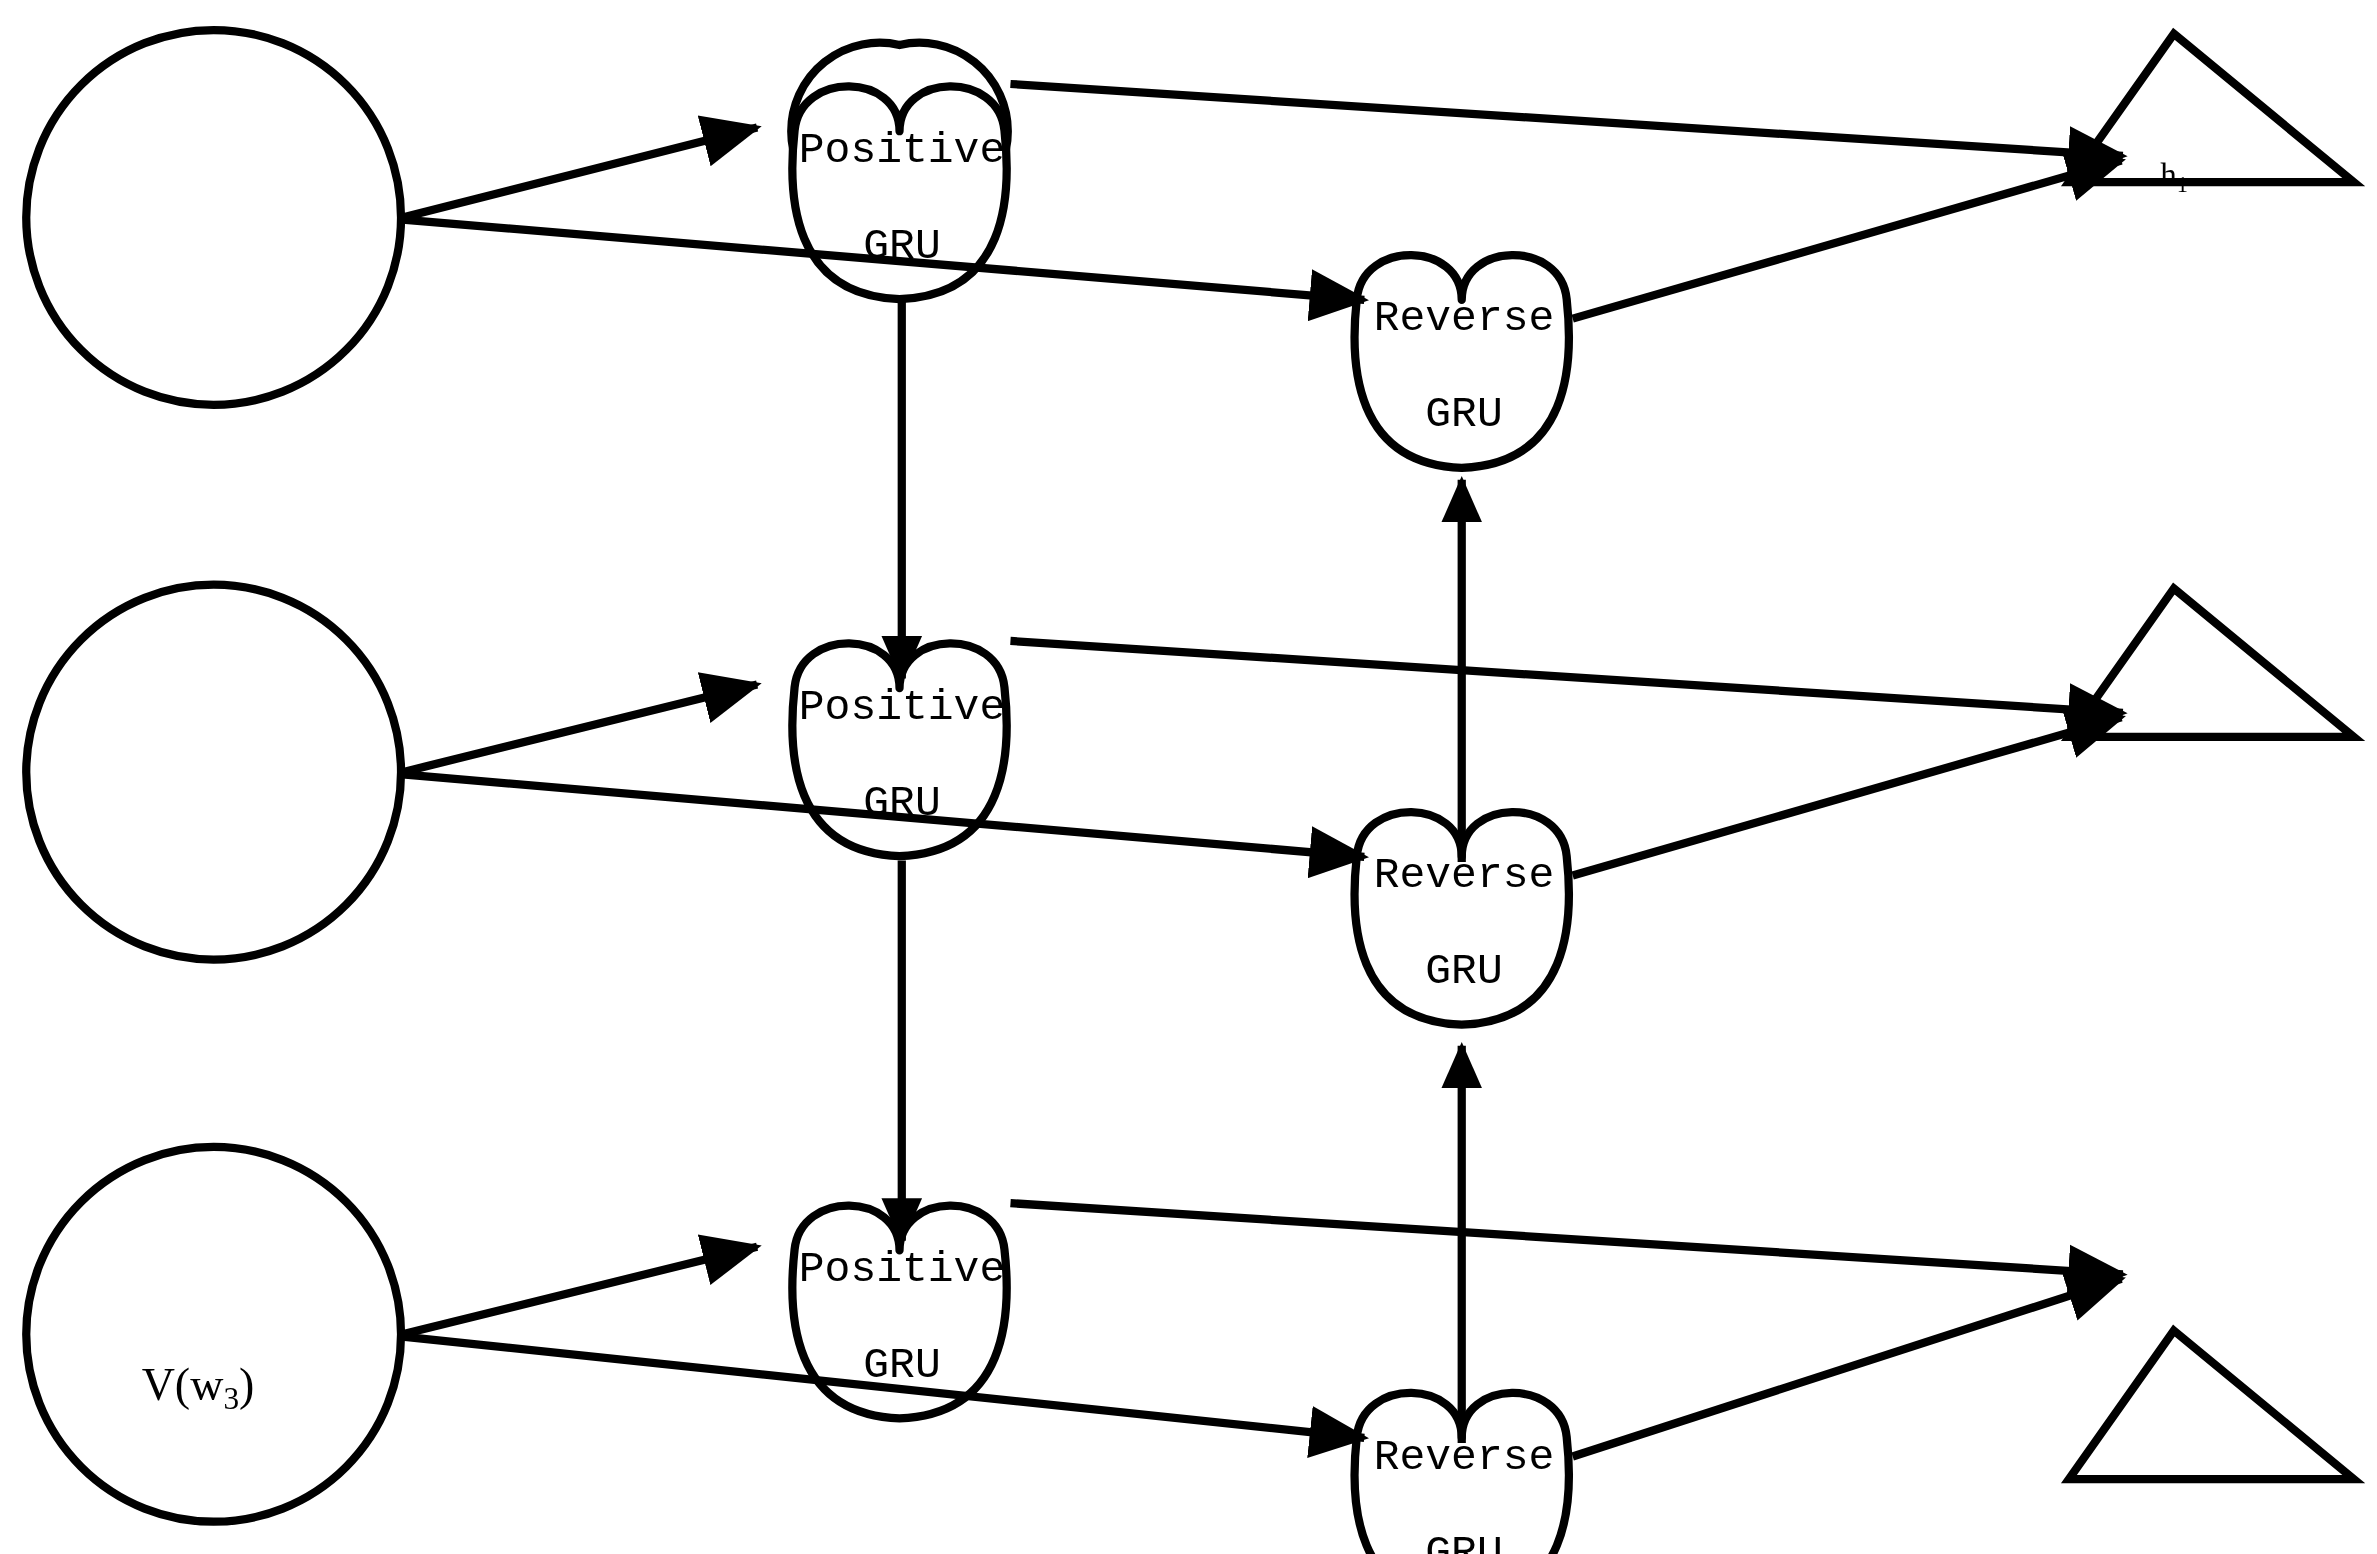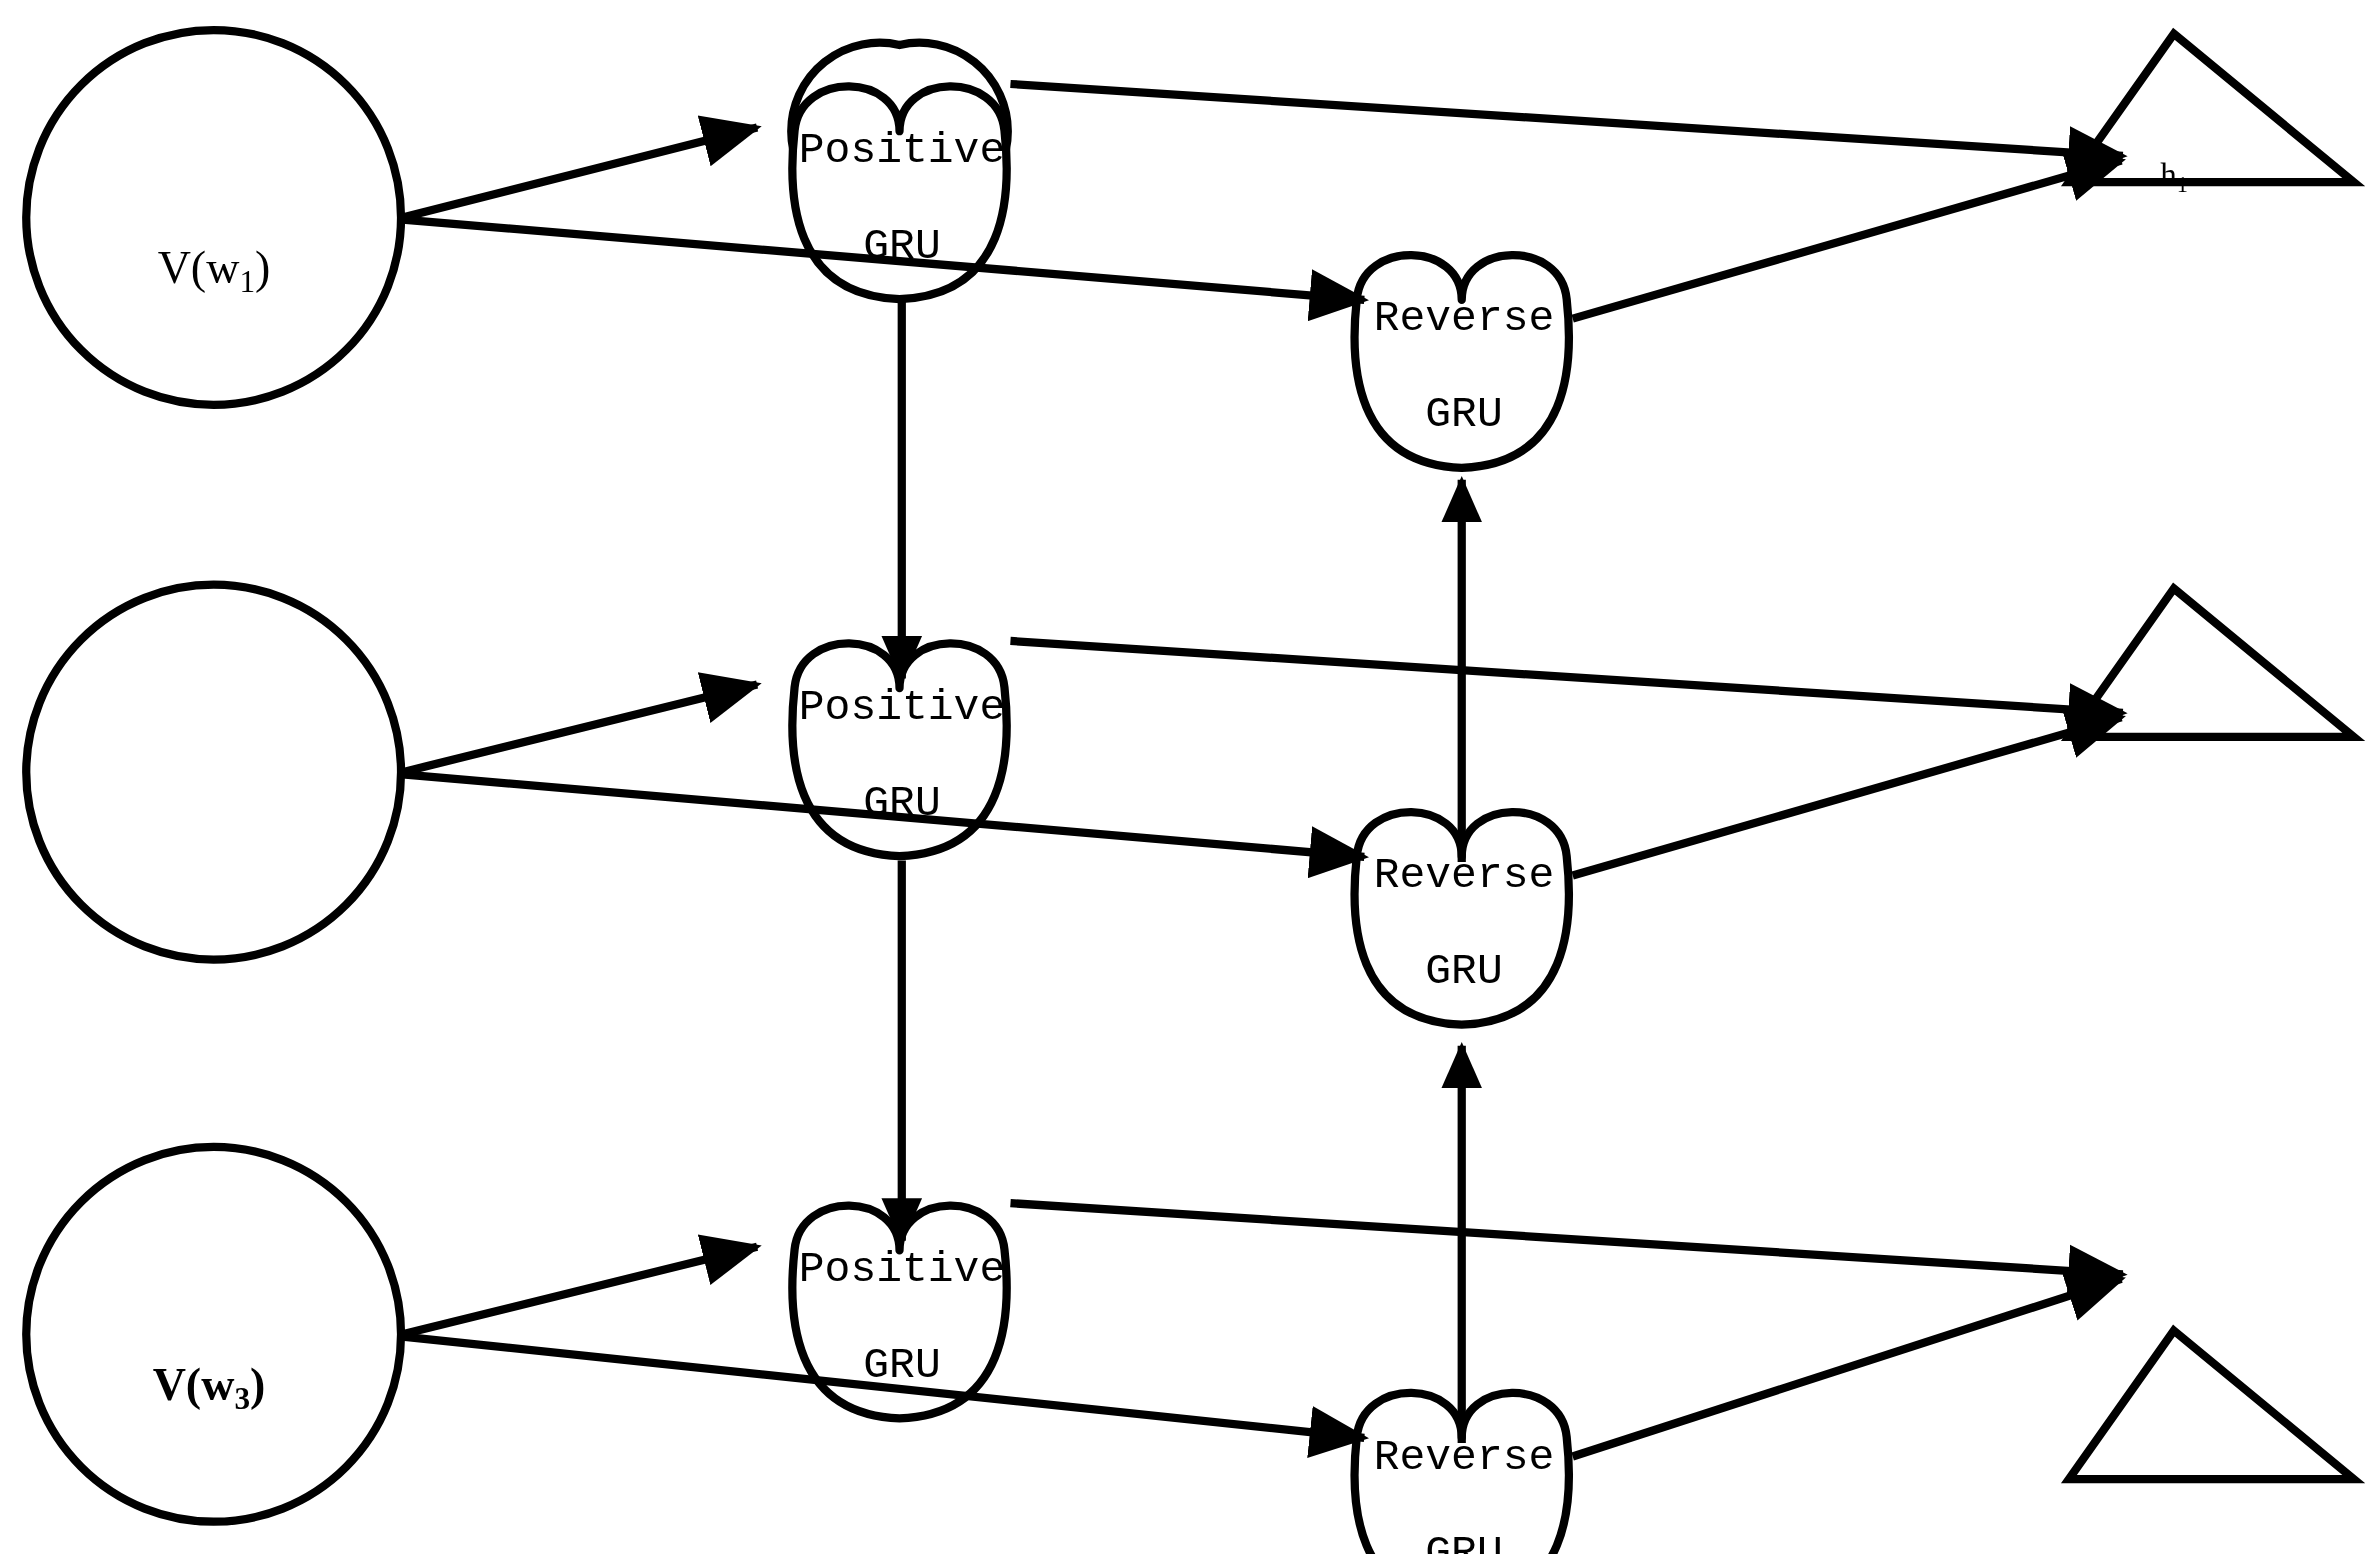--- a/index.html
+++ b/index.html
@@ -108,24 +108,21 @@
       <line x1="2098" y1="1943" x2="2830" y2="1706" stroke="#000" stroke-width="11" marker-end="url(#ah)"></line>
     </g>
 
     <line x1="1203" y1="402" x2="1203" y2="905" stroke="#000" stroke-width="11" marker-end="url(#ahv)"></line>
     <line x1="1203" y1="1148" x2="1203" y2="1655" stroke="#000" stroke-width="11" marker-end="url(#ahv)"></line>
 
     <line x1="1950" y1="1150" x2="1950" y2="640" stroke="#000" stroke-width="11" marker-end="url(#ahv)"></line>
     <line x1="1950" y1="1925" x2="1950" y2="1395" stroke="#000" stroke-width="11" marker-end="url(#ahv)"></line>
   </svg>
 
-  <div class="nodelabel circle-label" style="left:64px;top:190px;width:300px;">
-    <span>V(w</span><sub>1</sub><span>)</span>
-  </div>
-  <div class="nodelabel circle-label" style="left:59px;top:1307px;width:300px;font-weight:bold;">
+  <div class="nodelabel circle-label" style="left:48px;top:1307px;width:300px;">
     <span>V(w</span><sub>3</sub><span>)</span>
   </div>
 
   <div class="nodelabel gru-label" style="left:765px;top:79px;width:274px;">
     <span>Positive</span><br>
     <span>GRU</span>
   </div>
   <div class="nodelabel gru-label" style="left:765px;top:636px;width:274px;">
     <span>Positive</span><br>
     <span>GRU</span>

